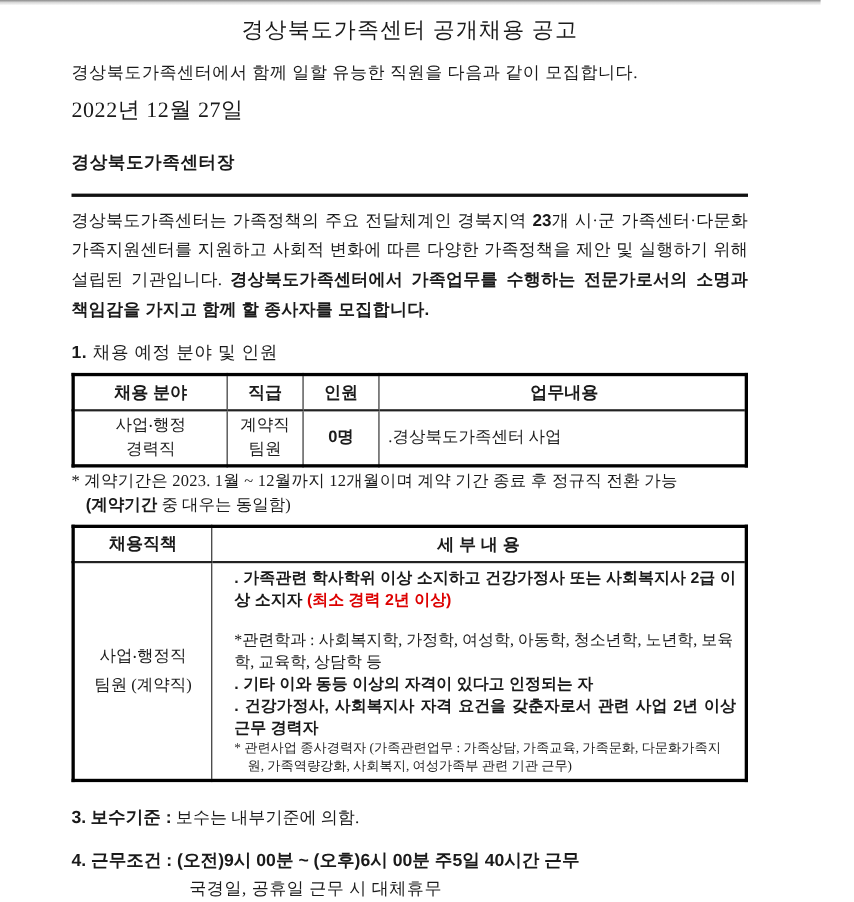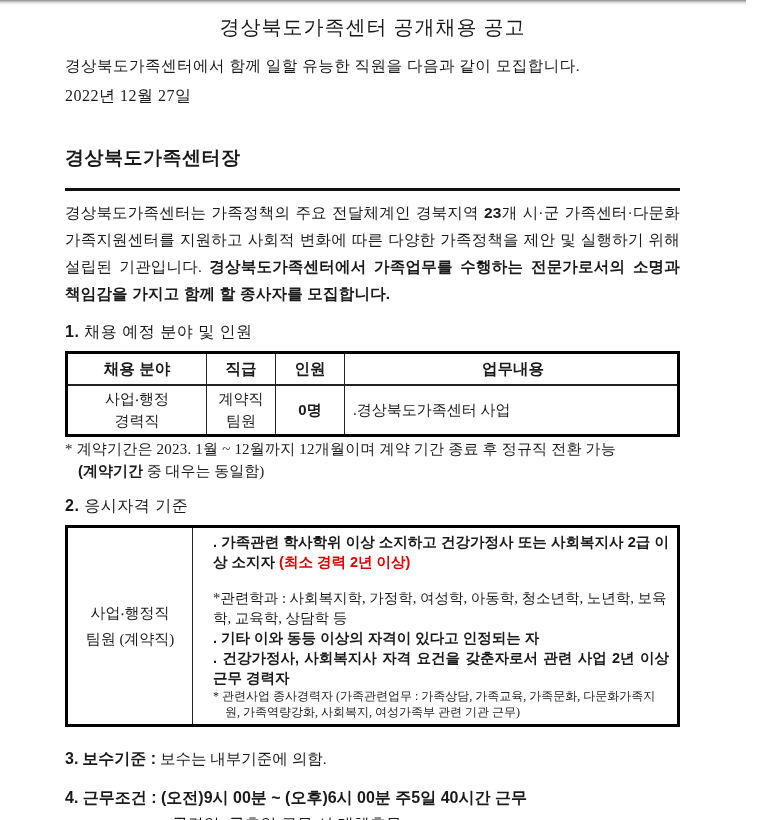--- a/index.html
+++ b/index.html
@@ -26,23 +26,23 @@
   .red{color:#dd0000;font-weight:bold;}
 
   .title{
     text-align:center;
     font-size:20px;
     letter-spacing:1px;
     margin:0;
     font-weight:normal;
   }
   .intro{font-size:15.5px;margin-top:15px;letter-spacing:0.5px;}
-  .date{font-size:16px;margin-top:9px;letter-spacing:0.5px;}
+  .date{font-size:20px;margin-top:9px;letter-spacing:0.5px;}
   .signer{
-    font-size:19px;font-weight:bold;margin-top:38px;letter-spacing:0.5px;
+    font-size:16px;font-weight:bold;margin-top:25px;letter-spacing:0.5px;
     font-family:"Liberation Sans", sans-serif;
   }
   .rule{
     margin-top:17px;
     border:none;border-top:3px solid #111;
     width:100%;
   }
   .about{
     margin-top:7px;
     font-size:15.5px;line-height:27px;
@@ -133,24 +133,27 @@
         </td>
         <td class="c-count"><span class="count">0명</span></td>
         <td class="c-duty">.경상북도가족센터 사업</td>
       </tr>
     </tbody>
       </table>
 
     <div class="note1">* 계약기간은 2023. 1월 ~ 12월까지 12개월이며 계약 기간 종료 후 정규직 전환 가능</div>
     <div class="note2"><span class="b">(계약기간</span><span> 중 대우는 동일함)</span></div>
 
-    <div class="sec-head"><span class="num">2.</span> <span>응시자격 기준</span></div>
 
     <table class="t2">
       <tbody>
+          <tr>
+        <th class="c-pos">채용직책</th>
+        <th>세 부 내 용</th>
+      </tr>
       <tr>
         <td class="c-pos">
           <div>사업‧행정직</div>
           <div>팀원 (계약직)</div>
         </td>
         <td class="c-detail">
           <div class="detail-line"><span>. 가족관련 학사학위 이상 소지하고 건강가정사 또는 사회복지사 2급 이상 소지자 </span><span class="red">(최소 경력 2년 이상)</span></div>
           <div class="detail-plain">*관련학과 : 사회복지학, 가정학, 여성학, 아동학, 청소년학, 노년학, 보육학, 교육학, 상담학 등</div>
           <div class="detail-line">. 기타 이와 동등 이상의 자격이 있다고 인정되는 자</div>
           <div class="detail-line">. 건강가정사, 사회복지사 자격 요건을 갖춘자로서 관련 사업 2년 이상 근무 경력자</div>

